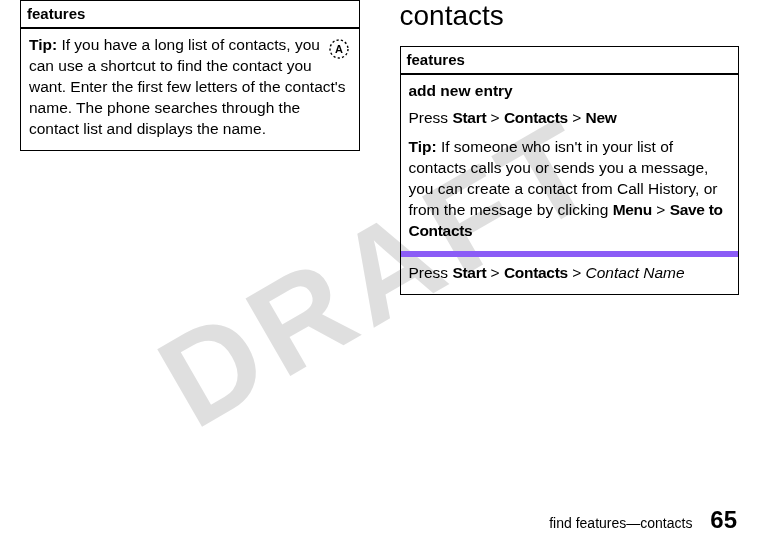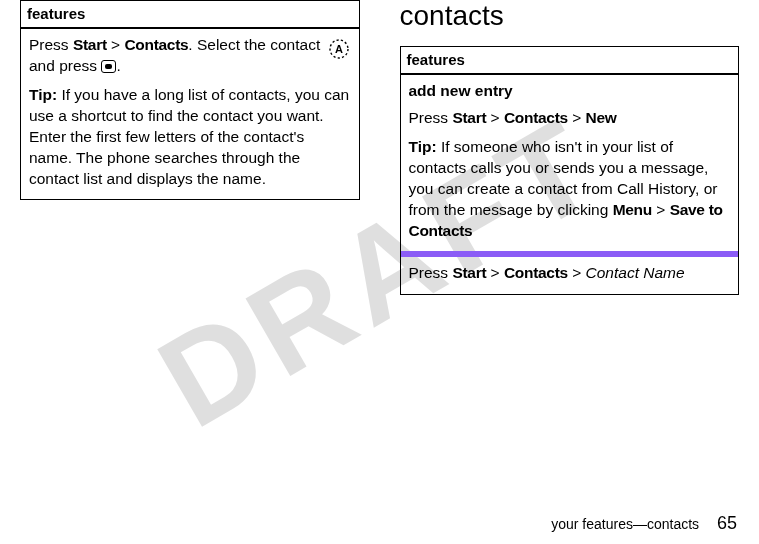--- a/index.html
+++ b/index.html
@@ -89,42 +89,39 @@
       float: right;
       margin-left: 6px;
       margin-top: 2px;
     }
     .footer {
       position: absolute;
       bottom: 10px;
       right: 22px;
       font-size: 14px;
     }
-    .footer .num { font-weight: normal; font-size: 18px; margin-left: 14px; }
+    .footer .num { font-weight: bold; font-size: 24px; margin-left: 14px; }
   </style>
 </head>
 <body>
 
 <div class="watermark">DRAFT</div>
 
 <div class="page">
 
   <div class="col">
     <div class="features-box">
       <div class="features-header">features</div>
       <div class="cell">
         <span class="badge-icon">
           <svg width="24" height="24" viewBox="0 0 24 24">
             <circle cx="12" cy="12" r="9" fill="none" stroke="#000" stroke-width="1.4" stroke-dasharray="2.2 2.2"></circle>
             <text x="12" y="16" text-anchor="middle" font-size="11" font-weight="bold" font-family="Arial">A</text>
           </svg>
         </span>
-        <p>
-          <span>Press </span><span class="compact-bold">Start</span><span> &gt; </span><span class="compact-bold">Contacts</span><span>. Select the contact and press </span><span class="hw-icon"></span><span>.</span>
-        </p>
         <p>
           <span class="bold">Tip:</span><span> If you have a long list of contacts, you can use a shortcut to find the contact you want. Enter the first few letters of the contact's name. The phone searches through the contact list and displays the name.</span>
         </p>
       </div>
     </div>
   </div>
 
   <div class="col">
     <div class="section-title">contacts</div>
     <div class="features-box">
@@ -144,15 +141,15 @@
         <p>
           <span>Press </span><span class="compact-bold">Start</span><span> &gt; </span><span class="compact-bold">Contacts</span><span> &gt; </span><span class="italic">Contact Name</span>
         </p>
       </div>
     </div>
   </div>
 
 </div>
 
 <div class="footer">
-  <span>your features—contacts</span>
+  <span>find features—contacts</span>
   <span class="num">65</span>
 </div>
 
 </body></html>

